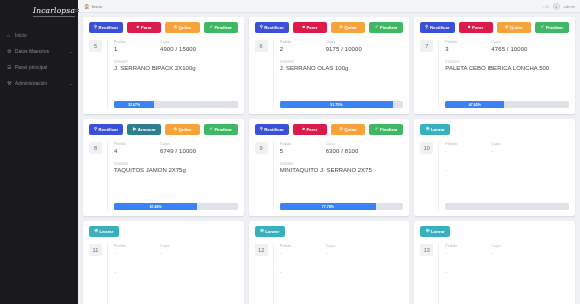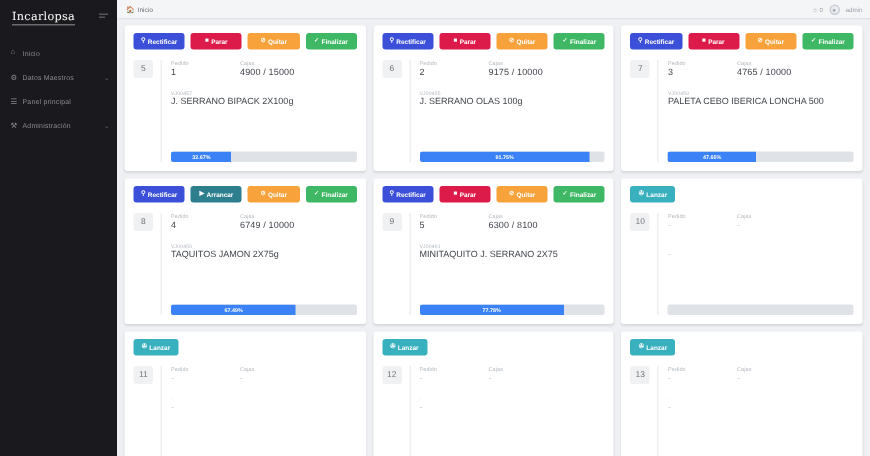--- a/index.html
+++ b/index.html
@@ -20,25 +20,27 @@
     position: relative;
   }
   .brand-row {
     height: 14px;
     display: flex; align-items: center; justify-content: space-between;
     padding: 0 6px 0 8px;
   }
   .brand {
     color: #ffffff;
     font-family: "DejaVu Serif", serif;
+    font-style: italic;
     font-size: 7.5px;
     letter-spacing: .2px;
     border-bottom: 1px solid #6a6a70;
     padding-bottom: 1px;
     line-height: 9px;
+    margin-left: 25px;
   }
   .burger { width: 6px; }
   .burger span {
     display: block; height: 1px; background: #55555c; margin-bottom: 1px;
   }
   .burger span:nth-child(2){ width: 4px; }
   .nav { margin-top: 9px; }
   .nav-item {
     display: flex; align-items: center;
     height: 16px;

